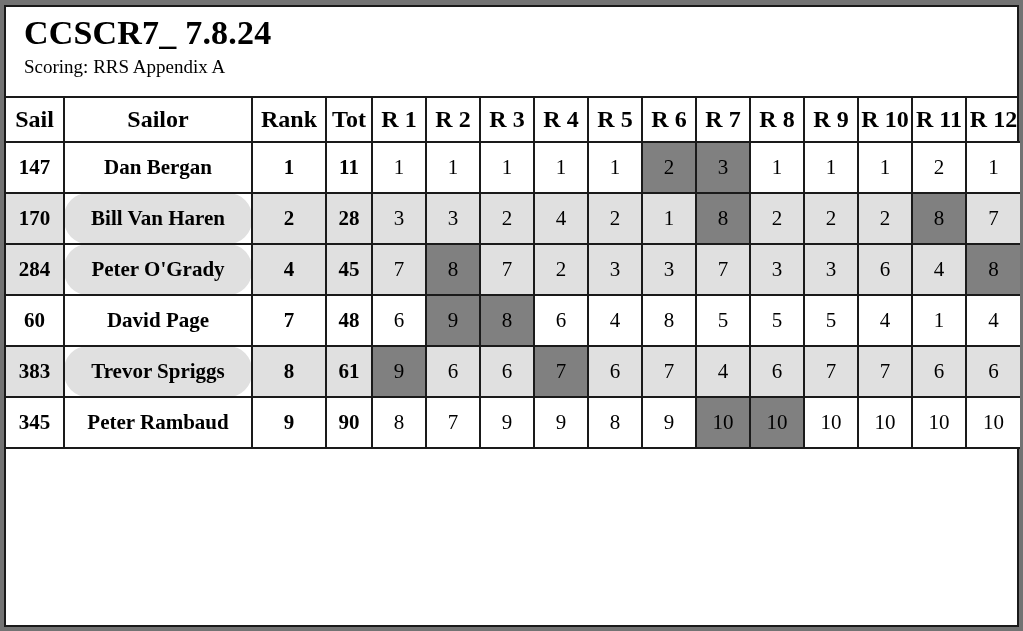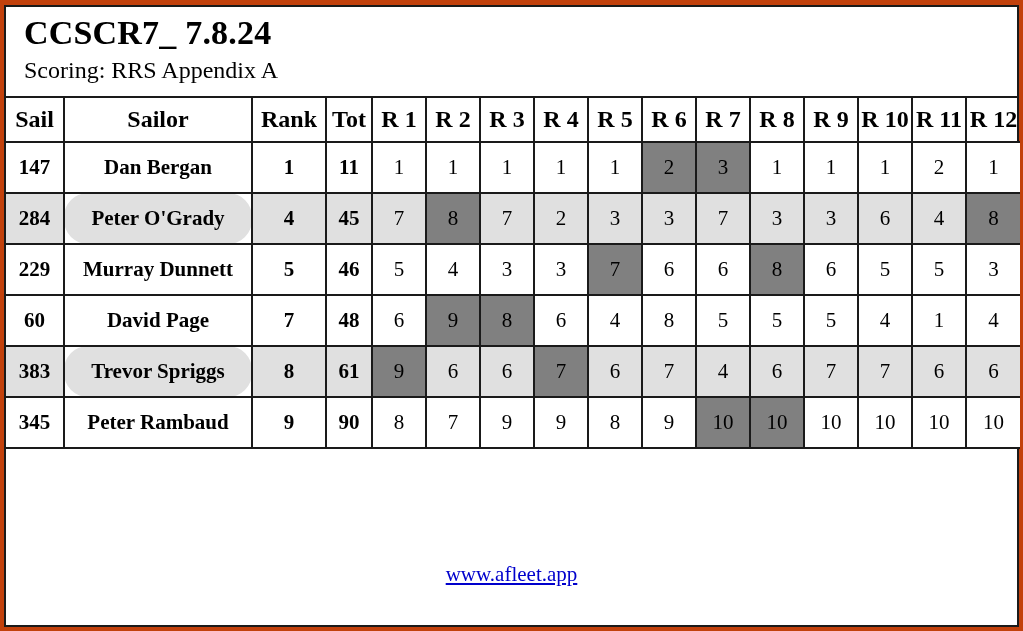--- a/index.html
+++ b/index.html
@@ -13,21 +13,21 @@
     font-family: "Liberation Serif", "DejaVu Serif", serif;
     overflow: hidden;
   }
 
   #page {
     position: relative;
     width: 1023px;
     height: 631px;
     box-sizing: border-box;
     padding: 5px 4px 4px 4px;
-    background: #c2410c;
+    background: #737373;
   }
 
   .frame {
     box-sizing: border-box;
     width: 1015px;
     height: 622px;
     border: 2px solid #1a1a1a;
     background: #ffffff;
     display: flex;
     flex-direction: column;
@@ -42,21 +42,21 @@
   }
   .event-title {
     font-size: 34px;
     font-weight: bold;
     line-height: 1.12;
     color: #000000;
     letter-spacing: 0.2px;
     white-space: pre;
   }
   .scoring-line {
-    font-size: 24px;
+    font-size: 19px;
     line-height: 1.25;
     color: #000000;
     margin-top: 3px;
   }
 
   
   .table-wrap {
     flex: 1 1 auto;
     display: flex;
     flex-direction: column;
@@ -191,54 +191,54 @@
               <td class="cell-race">1</td>
               <td class="cell-race discard">2</td>
               <td class="cell-race discard">3</td>
               <td class="cell-race">1</td>
               <td class="cell-race">1</td>
               <td class="cell-race">1</td>
               <td class="cell-race">2</td>
               <td class="cell-race">1</td>
             </tr>
             <tr class="row-even">
+              <td class="cell-sail">170</td>
+              <td class="cell-sailor">Bill Van Haren</td>
+              <td class="cell-rank">2</td>
+              <td class="cell-tot">28</td>
+              <td class="cell-race">3</td>
+              <td class="cell-race">3</td>
+              <td class="cell-race">2</td>
+              <td class="cell-race">4</td>
+              <td class="cell-race">2</td>
+              <td class="cell-race">1</td>
+              <td class="cell-race discard">8</td>
+              <td class="cell-race">2</td>
+              <td class="cell-race">2</td>
+              <td class="cell-race">2</td>
+              <td class="cell-race discard">8</td>
+              <td class="cell-race">7</td>
+            </tr>
+            <tr class="row-even">
               <td class="cell-sail">284</td>
               <td class="cell-sailor">Peter O'Grady</td>
               <td class="cell-rank">4</td>
               <td class="cell-tot">45</td>
               <td class="cell-race">7</td>
               <td class="cell-race discard">8</td>
               <td class="cell-race">7</td>
               <td class="cell-race">2</td>
               <td class="cell-race">3</td>
               <td class="cell-race">3</td>
               <td class="cell-race">7</td>
               <td class="cell-race">3</td>
               <td class="cell-race">3</td>
               <td class="cell-race">6</td>
               <td class="cell-race">4</td>
               <td class="cell-race discard">8</td>
-            </tr>
-            <tr class="row-odd">
-              <td class="cell-sail">229</td>
-              <td class="cell-sailor">Murray Dunnett</td>
-              <td class="cell-rank">5</td>
-              <td class="cell-tot">46</td>
-              <td class="cell-race">5</td>
-              <td class="cell-race">4</td>
-              <td class="cell-race">3</td>
-              <td class="cell-race">3</td>
-              <td class="cell-race discard">7</td>
-              <td class="cell-race">6</td>
-              <td class="cell-race">6</td>
-              <td class="cell-race discard">8</td>
-              <td class="cell-race">6</td>
-              <td class="cell-race">5</td>
-              <td class="cell-race">5</td>
-              <td class="cell-race">3</td>
             </tr>
             <tr class="row-odd">
               <td class="cell-sail">60</td>
               <td class="cell-sailor">David Page</td>
               <td class="cell-rank">7</td>
               <td class="cell-tot">48</td>
               <td class="cell-race">6</td>
               <td class="cell-race discard">9</td>
               <td class="cell-race discard">8</td>
               <td class="cell-race">6</td>
@@ -285,17 +285,16 @@
               <td class="cell-race">10</td>
               <td class="cell-race">10</td>
               <td class="cell-race">10</td>
               <td class="cell-race">10</td>
             </tr>
           </tbody>
       </table>
     </div>
 
     <div class="footer">
-      <a class="foot-link" href="#">www.afleet.app</a>
     </div>
 
   </div>
 </div>
 
 </body></html>

